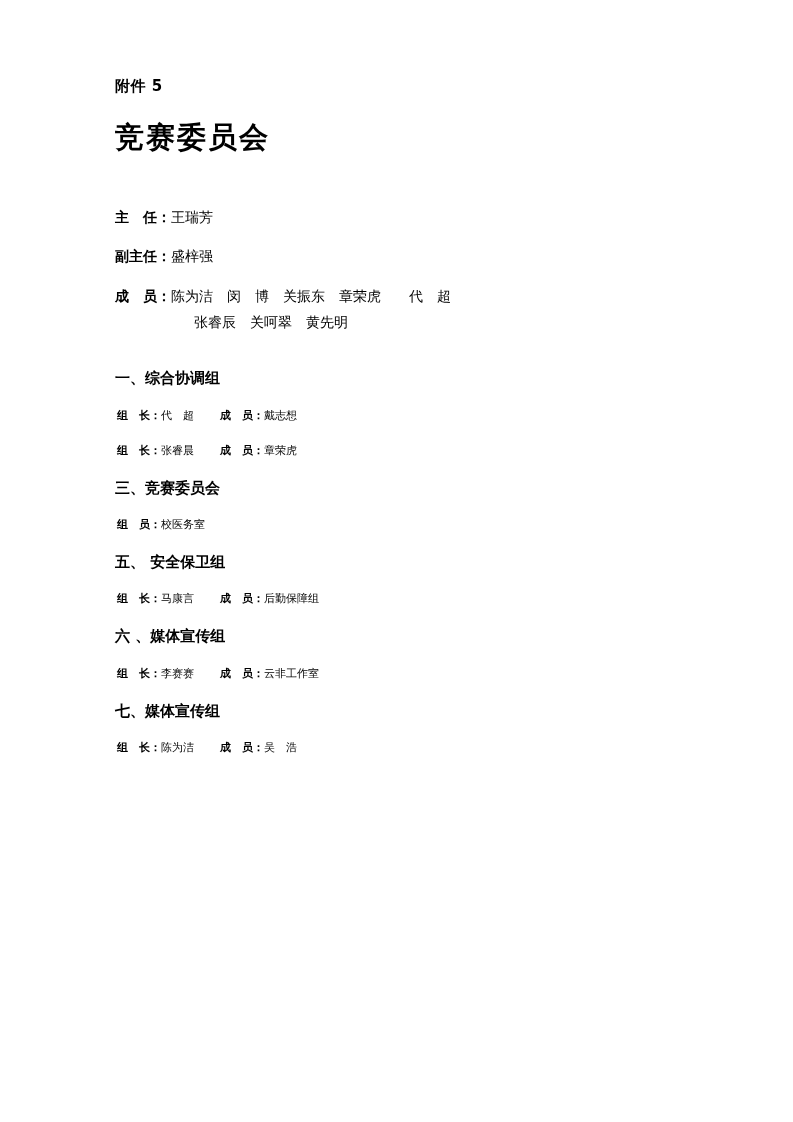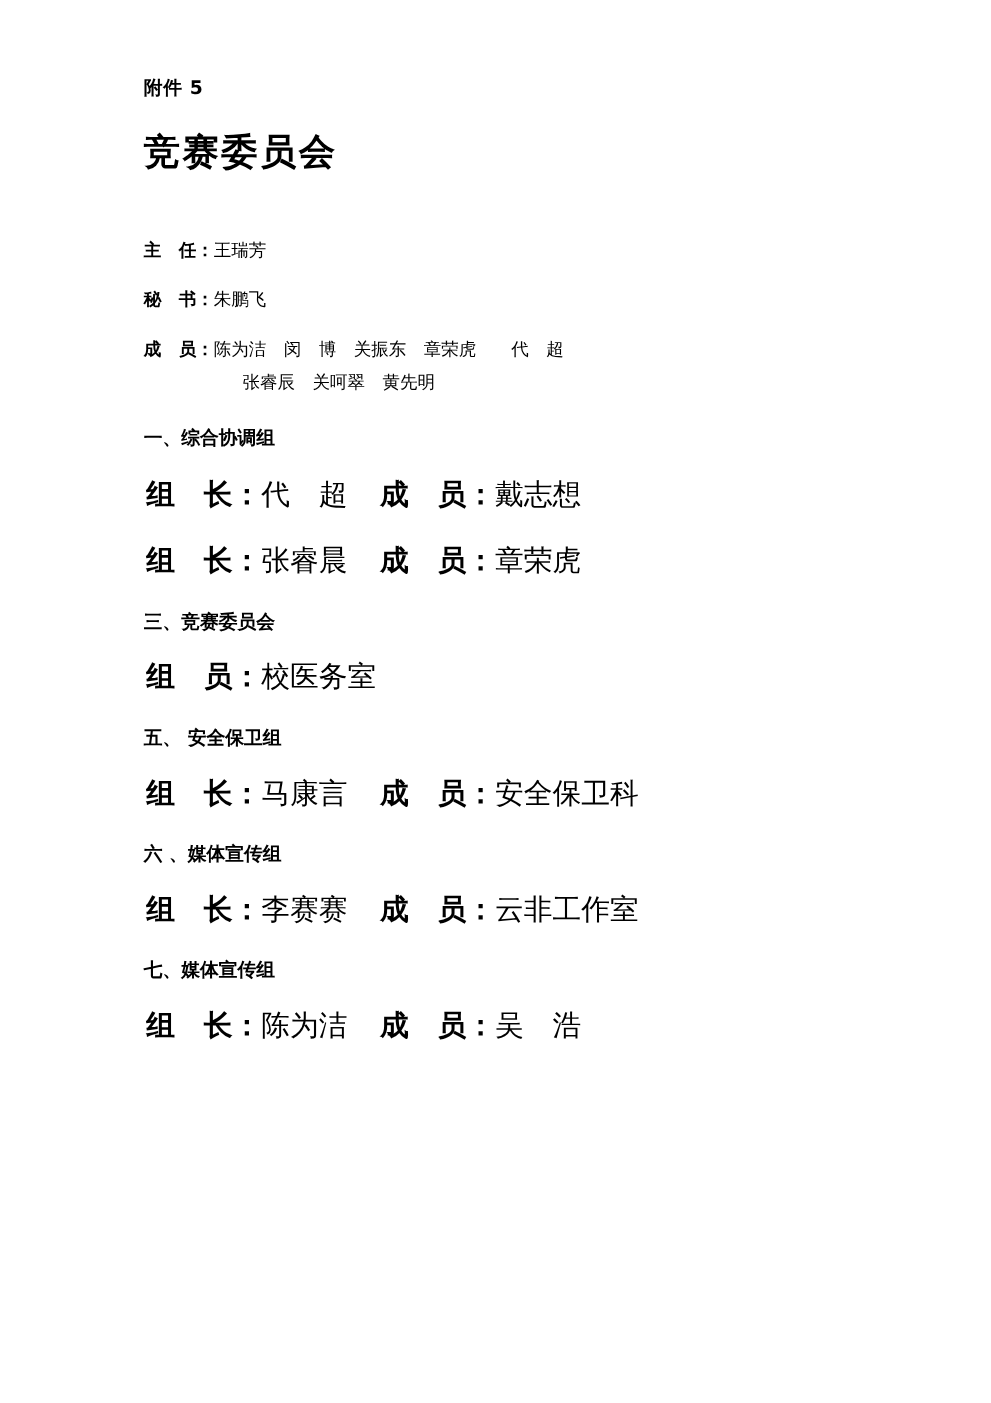--- a/index.html
+++ b/index.html
@@ -13,21 +13,21 @@
     font-family: "DejaVu Sans", "Liberation Sans", sans-serif;
     color: #000000;
     position: relative;
     overflow: hidden;
   }
   .page {
     position: relative;
     width: 793px;
     height: 885px;
     box-sizing: border-box;
-    padding: 60px 110px 0 115px;
+    padding: 76px 110px 0 115px;
   }
   .attachment-label {
     font-size: 15px;
     font-weight: 600;
     letter-spacing: 0.5px;
     margin: 0 0 22px 0;
     line-height: 1.4;
   }
   .doc-title {
     font-size: 29px;
@@ -51,34 +51,34 @@
     flex: 0 0 auto;
   }
   .entry .value {
     font-weight: 400;
     white-space: pre;
   }
   .entry.members {
     margin-bottom: 4px;
   }
   .entry.members-cont {
-    margin-bottom: 22px;
+    margin-bottom: 34px;
     padding-left: 79px;
   }
   .section-head {
     font-size: 15px;
     font-weight: 700;
     margin: 0 0 16px 0;
     line-height: 1.55;
     white-space: pre;
   }
   .group-line {
     display: flex;
     align-items: baseline;
-    font-size: 23px;
+    font-size: 11px;
     line-height: 1.55;
     margin: 0 0 18px 0;
     padding-left: 2px;
   }
   .group-line .g-label {
     font-weight: 700;
     white-space: pre;
   }
   .group-line .g-value {
     font-weight: 400;
@@ -100,25 +100,25 @@
 
   <div class="attachment-label">附件 5</div>
 
   <div class="doc-title">竞赛委员会</div>
 
   <div class="entry">
     <span class="label">主　任：</span>
     <span class="value">王瑞芳</span>
   </div>
 
+  <div class="entry">
+    <span class="label">副主任：</span>
+    <span class="value">盛梓强</span>
+  </div>
 
-  <div class="entry">
-    <span class="label">秘　书：</span>
-    <span class="value">朱鹏飞</span>
-  </div>
 
   <div class="entry members">
     <span class="label">成　员：</span>
     <span class="value">陈为洁　闵　博　关振东　章荣虎　　代　超</span>
   </div>
 
   <div class="entry members-cont">
     <span class="value">张睿辰　关呵翠　黄先明</span>
   </div>
 
@@ -151,21 +151,21 @@
     </div>
   </div>
 
   <div class="block">
     <div class="section-head">五、 安全保卫组</div>
     <div class="group-line">
       <span class="g-label">组　长：</span>
       <span class="g-value">马康言</span>
       <span class="gap"></span>
       <span class="g-label">成　员：</span>
-      <span class="g-value">安全保卫科</span>
+      <span class="g-value">后勤保障组</span>
     </div>
   </div>
 
   <div class="block">
     <div class="section-head">六 、媒体宣传组</div>
     <div class="group-line">
       <span class="g-label">组　长：</span>
       <span class="g-value">李赛赛</span>
       <span class="gap"></span>
       <span class="g-label">成　员：</span>

